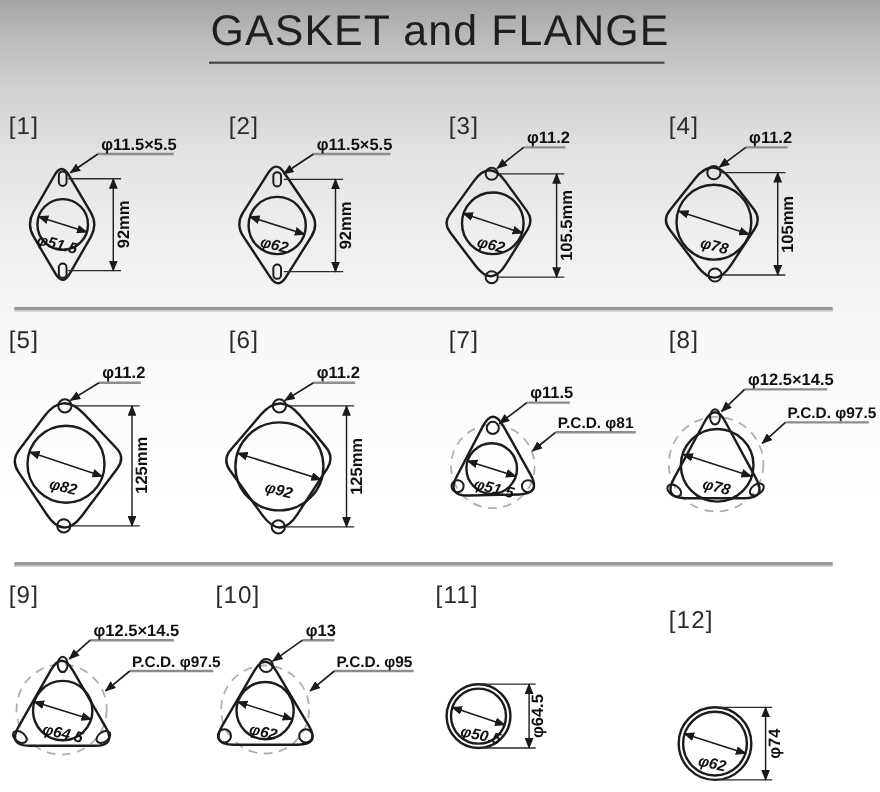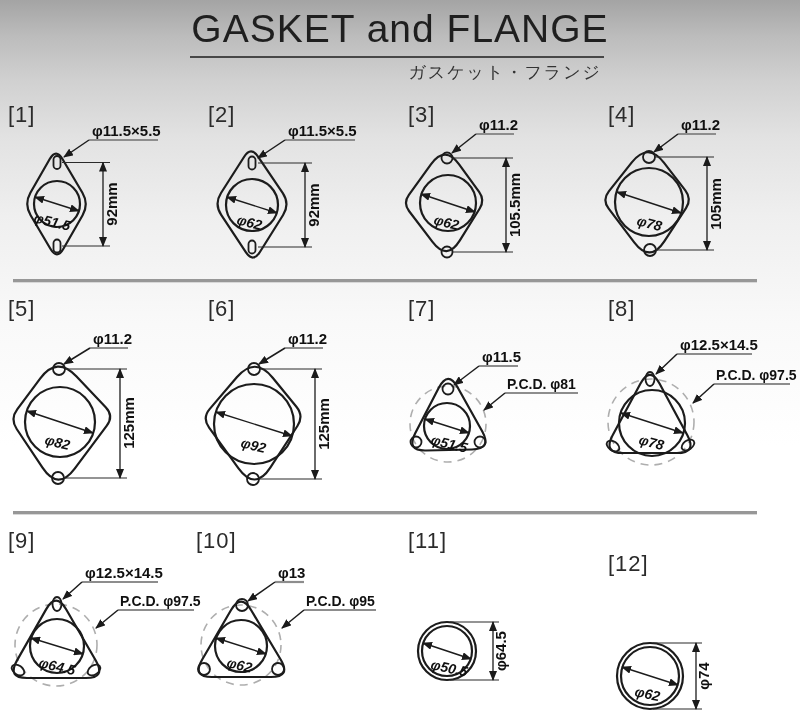--- a/index.html
+++ b/index.html
@@ -29,21 +29,20 @@
   .t-dim{font-size:15px;font-weight:700;fill:#101010}
   .t-bore{font-size:14px;font-weight:700;font-style:italic;fill:#101010}
 </style>
 </head>
 <body>
 
 <div id="stage">
 
   <div class="hdr-title">GASKET and FLANGE</div>
   <div class="hdr-rule"></div>
-  <div class="hdr-sub">ガスケット・フランジ</div>
 
   <div class="divider" style="top:279px"></div>
   <div class="divider" style="top:511px"></div>
 
   <div class="cell" style="left:0;top:100px">
   <svg width="200" height="178" viewBox="0 0 200 178">
     <defs>
       <marker id="ah" viewBox="0 0 10 8" refX="9" refY="4" markerWidth="10" markerHeight="8" markerUnits="userSpaceOnUse" orient="auto-start-reverse">
             <path d="M0,0 L10,4 L0,8 Z" fill="#1a1a1a"></path>
           </marker>
@@ -313,21 +312,21 @@
       <text class="t-lead" x="90" y="62">φ13</text>
     </g>
     <g>
       <line class="leadH" x1="116" y1="94" x2="188" y2="94"></line>
       <line class="leadD" x1="116" y1="94" x2="94" y2="112" marker-end="url(#ah)"></line>
       <text class="t-pcd" x="118" y="90">P.C.D. φ95</text>
     </g>
   </svg>
   </div>
 
-  <div class="cell" style="left:400px;top:516px">
+  <div class="cell" style="left:388px;top:516px">
   <svg width="200" height="204" viewBox="0 0 200 204">
     <text class="t-idx" x="8" y="32">[11]</text>
     <g>
       <circle class="outline" cx="47" cy="135" r="29"></circle>
       <circle class="outline" cx="47" cy="135" r="25"></circle>
     </g>
     <g>
       <line class="dia" x1="23" y1="127" x2="71" y2="143" marker-start="url(#ah)" marker-end="url(#ah)"></line>
       <text class="t-bore" x="30" y="153" transform="rotate(12 30 153)">φ50.5</text>
     </g>

